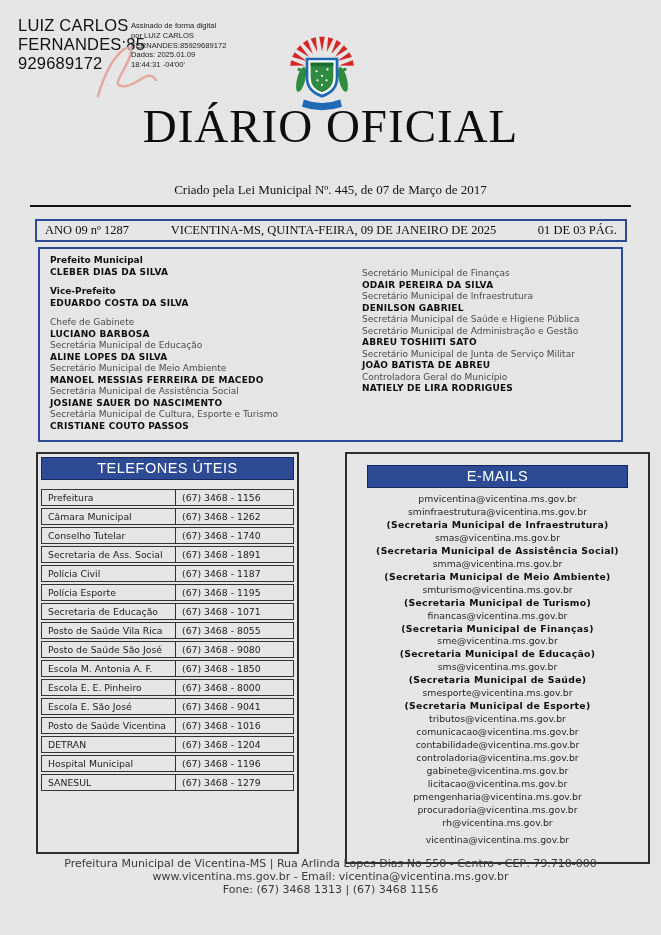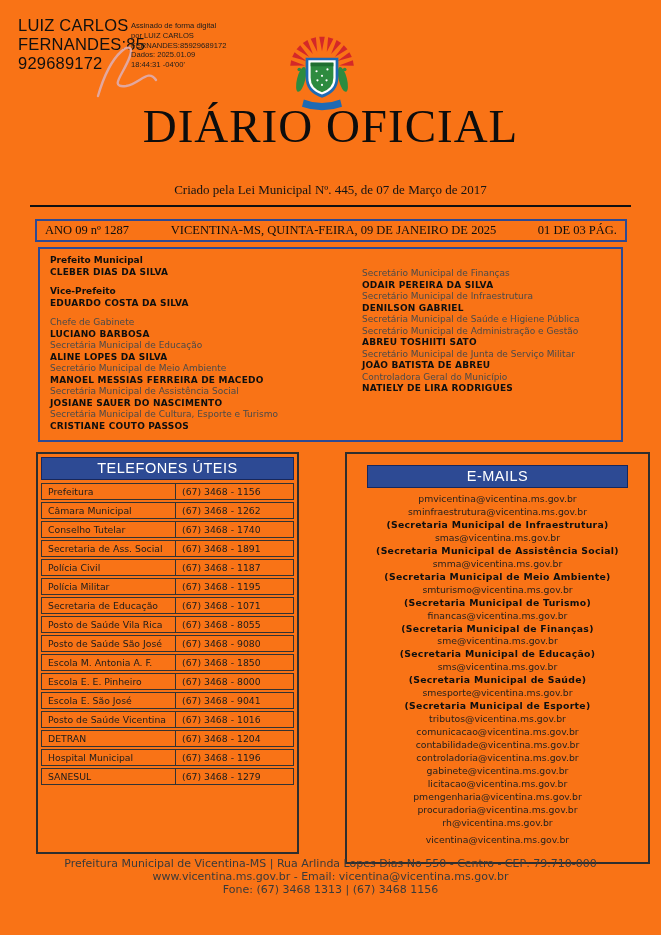--- a/index.html
+++ b/index.html
@@ -1,16 +1,16 @@
 <!DOCTYPE html>
 <html style="--accent: #2d4a94;"><head>
 <meta charset="utf-8">
 <style>
   html,body{margin:0;padding:0;background:#fff;}
-  .page{position:relative;width:661px;height:935px;background:#f97316;overflow:hidden;
+  .page{position:relative;width:661px;height:935px;background:#e5e5e5;overflow:hidden;
         font-family:"DejaVu Sans",sans-serif;color:#111;}
 
   
   .sig-block{position:absolute;left:18px;top:16px;}
   .sig-name{font-family:"Liberation Sans",sans-serif;font-size:16.5px;line-height:19px;
             color:#101010;letter-spacing:.2px;}
   .sig-details{position:absolute;left:113px;top:5px;width:120px;
                font-family:"Liberation Sans",sans-serif;font-size:7.6px;line-height:9.8px;color:#1c1c1c;}
   .sig-flourish{position:absolute;left:74px;top:14px;}
 
@@ -45,21 +45,21 @@
   .official.gap-after{margin-bottom:8px;}
 
   
   .bar{background:var(--accent);border:1px solid #17275c;color:#fff;text-align:center;
        font-family:"Liberation Sans",sans-serif;font-size:14.5px;line-height:21px;height:21px;
        letter-spacing:.5px;}
 
   
   .phones-box{position:absolute;top:452px;left:36px;width:253px;height:392px;
               border:2px solid #2e2e2e;padding:3px;}
-  .phones-box table{width:100%;margin-top:1px;border-collapse:separate;border-spacing:0 2px;
+  .phones-box table{width:100%;margin-top:7px;border-collapse:separate;border-spacing:0 2px;
                     font-size:9.3px;color:#1c1c1c;}
   .phones-box td{border:1px solid #333;height:13px;line-height:13px;padding:1px 2px 1px 6px;}
   .phones-box td.plabel{width:125px;}
   .phones-box td.pnum{border-left:none;}
 
   
   .emails-box{position:absolute;top:452px;left:345px;width:279px;height:386px;
               border:2px solid #2e2e2e;padding:11px;}
   .emails-box .bar{margin:0 9px;}
   .email-list{margin-top:5px;text-align:center;font-size:9.3px;line-height:12.95px;color:#1f1f1f;}
@@ -214,21 +214,21 @@
           </tr>
           <tr>
             <td class="plabel">Secretaria de Ass. Social</td>
             <td class="pnum">(67) 3468 - 1891</td>
           </tr>
           <tr>
             <td class="plabel">Polícia Civil</td>
             <td class="pnum">(67) 3468 - 1187</td>
           </tr>
           <tr>
-            <td class="plabel">Polícia Militar</td>
+            <td class="plabel">Polícia Esporte</td>
             <td class="pnum">(67) 3468 - 1195</td>
           </tr>
           <tr>
             <td class="plabel">Secretaria de Educação</td>
             <td class="pnum">(67) 3468 - 1071</td>
           </tr>
           <tr>
             <td class="plabel">Posto de Saúde Vila Rica</td>
             <td class="pnum">(67) 3468 - 8055</td>
           </tr>

